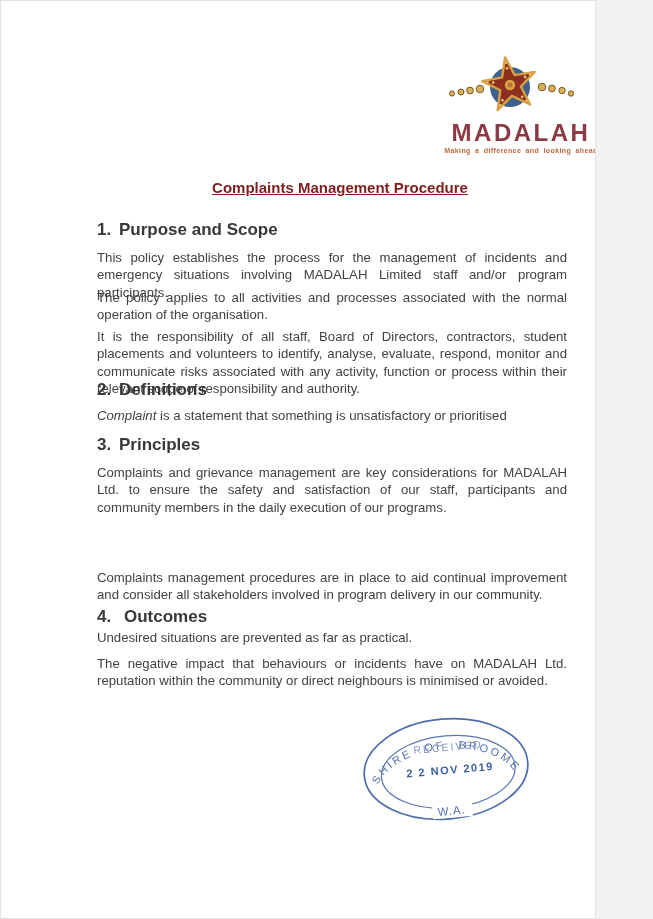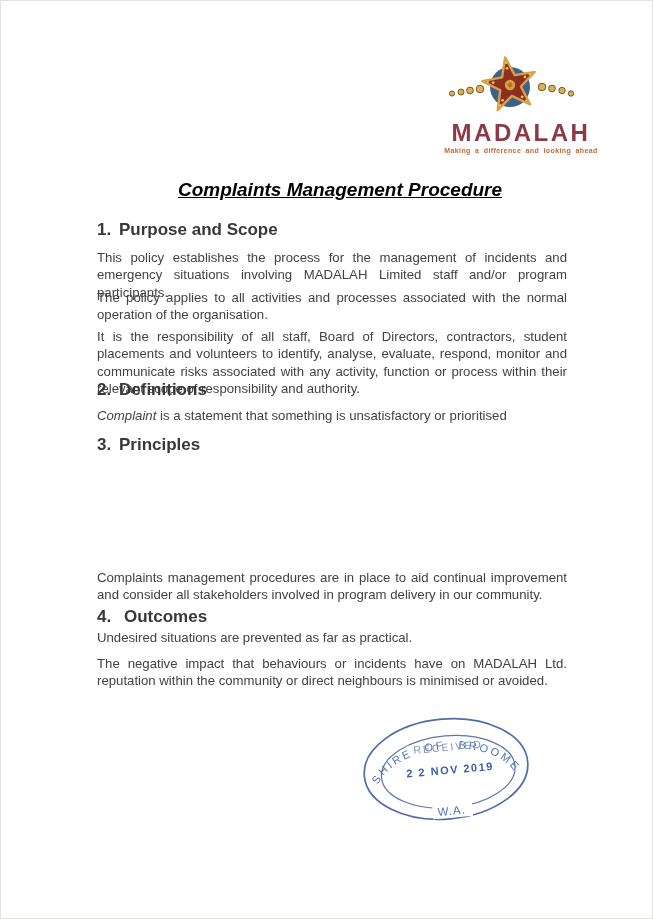--- a/index.html
+++ b/index.html
@@ -1,18 +1,18 @@
 <!DOCTYPE html>
 <html><head>
 <meta charset="utf-8">
 <style>
   html,body { margin:0; padding:0; background:#f2f2f2; }
   .page {
     position:relative;
-    width:653px; height:919px;
+    width:596px; height:919px;
     background:#ffffff;
     border:1px solid #e2e2e0;
     box-sizing:border-box;
     font-family:"Liberation Sans", sans-serif;
     color:#404040;
     overflow:hidden;
   }
   
   .logo { position:absolute; left:436px; top:55px; width:168px; text-align:center; }
   .logo-brand {
@@ -21,22 +21,22 @@
     color:#8c3a45; line-height:1;
   }
   .logo-tagline {
     margin-top:2px;
     font-size:7px; font-weight:bold; letter-spacing:0.4px; word-spacing:2px;
     color:#c06838; line-height:1;
   }
   
   .doc-title {
     position:absolute; left:96px; top:178px; width:486px;
-    text-align:center; font-size:19px; font-weight:bold;
-    text-decoration:underline; color:#000000;font-style:italic;
+    text-align:center; font-size:15px; font-weight:bold;
+    text-decoration:underline; color:#7f1d1d;
   }
   
   .sec-heading {
     position:absolute; left:96px; width:470px;
     font-size:17px; font-weight:bold; color:#383838; line-height:17px;
   }
   .sec-num { display:inline-block; width:22px; }
   .sec-num.wide { width:27px; }
   .para {
     position:absolute; left:96px; width:470px;
@@ -104,20 +104,21 @@
   <div class="sec-heading" style="top:380px">
     <span class="sec-num">2.</span><span>Definitions</span>
   </div>
   <div class="para single" style="top:406px">
     <span class="term">Complaint</span><span> is a statement that something is unsatisfactory or prioritised</span>
   </div>
 
   <div class="sec-heading" style="top:435px">
     <span class="sec-num">3.</span><span>Principles</span>
   </div>
+  <div class="para" style="top:463px">Complaints and grievance management are key considerations for MADALAH Ltd. to ensure the safety and satisfaction of our staff, participants and community members in the daily execution of our programs.</div>
   <div class="para" style="top:568px">Complaints management procedures are in place to aid continual improvement and consider all stakeholders involved in program delivery in our community.</div>
 
   <div class="sec-heading" style="top:607px">
     <span class="sec-num wide">4.</span><span>Outcomes</span>
   </div>
   <div class="para single" style="top:628px">Undesired situations are prevented as far as practical.</div>
   <div class="para" style="top:654px">The negative impact that behaviours or incidents have on MADALAH Ltd. reputation within the community or direct neighbours is minimised or avoided.</div>
 
   <div class="stamp">
     <svg width="170" height="110" viewBox="0 0 170 110" font-family="Liberation Sans, sans-serif">

